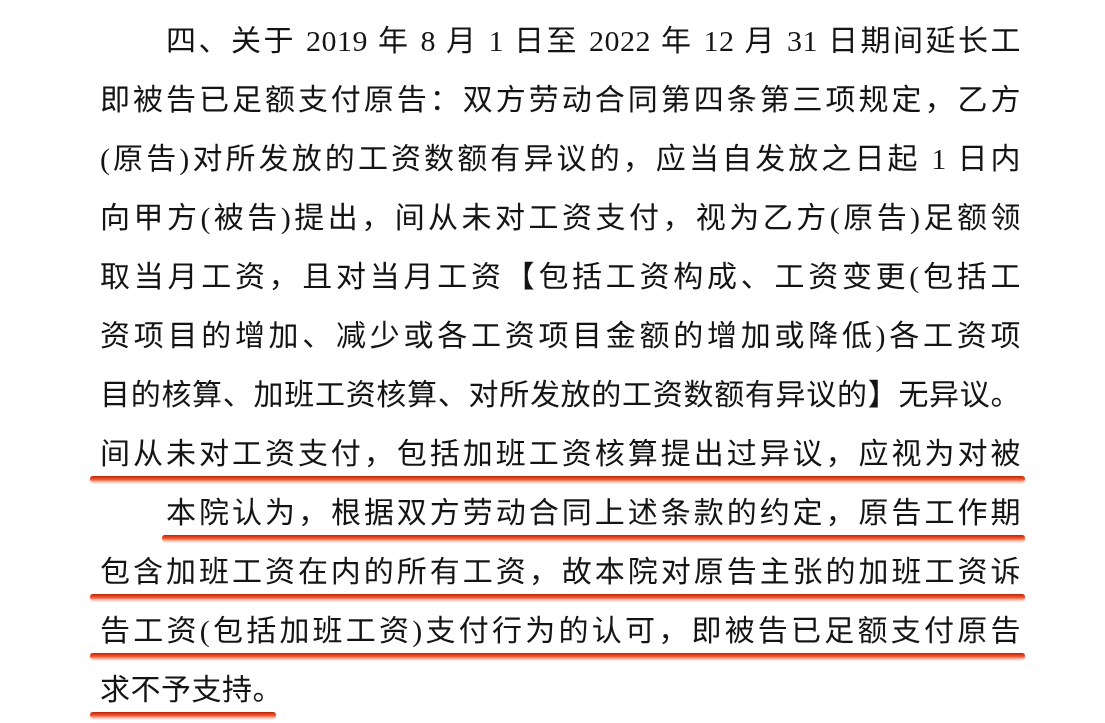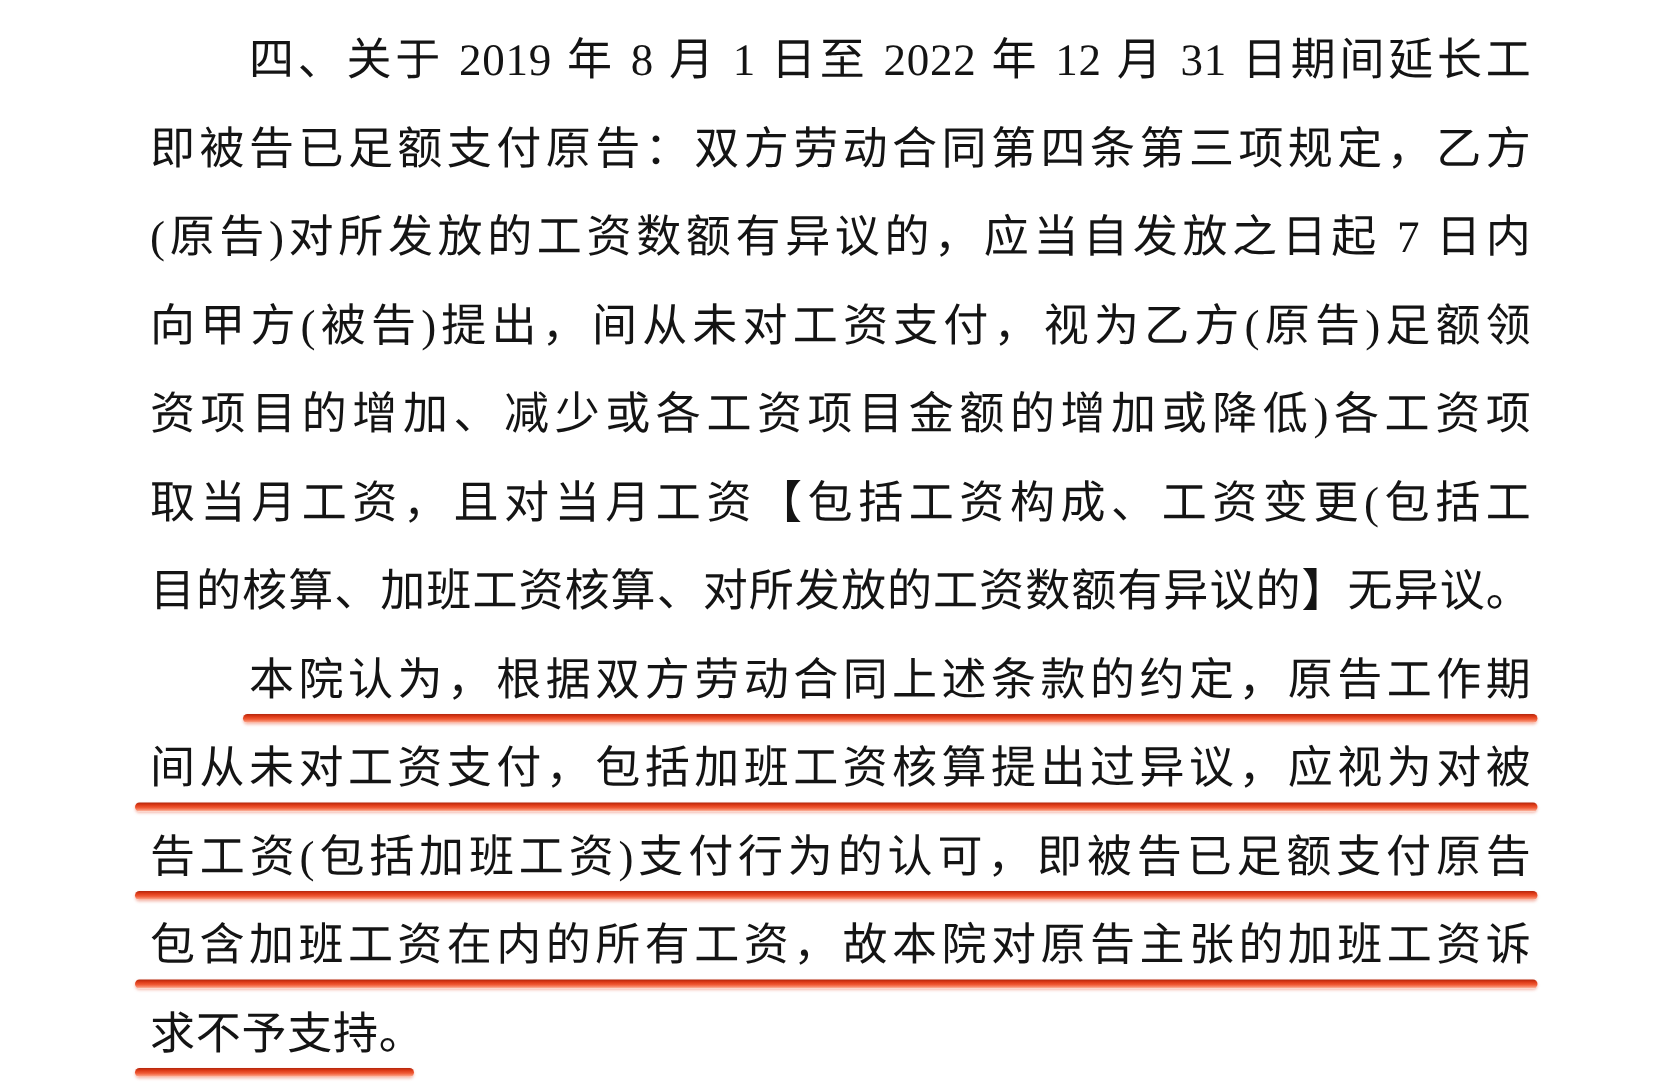--- a/index.html
+++ b/index.html
@@ -57,24 +57,24 @@
   .u-indent { left: 62px;  right: -4px; }
   .u-text   { left: -10px; width: 186px; }
 </style>
 </head>
 <body>
 
 <div class="page">
   <div class="doc">
     <div class="line indent">四、关于 2019 年 8 月 1 日至 2022 年 12 月 31 日期间延长工</div>
     <div class="line">即被告已足额支付原告：双方劳动合同第四条第三项规定，乙方</div>
-    <div class="line">(原告)对所发放的工资数额有异议的，应当自发放之日起 7 日内</div>
+    <div class="line">(原告)对所发放的工资数额有异议的，应当自发放之日起 1 日内</div>
     <div class="line">向甲方(被告)提出，间从未对工资支付，视为乙方(原告)足额领</div>
+    <div class="line">取当月工资，且对当月工资【包括工资构成、工资变更(包括工</div>
     <div class="line">资项目的增加、减少或各工资项目金额的增加或降低)各工资项</div>
-    <div class="line">取当月工资，且对当月工资【包括工资构成、工资变更(包括工</div>
     <div class="line">目的核算、加班工资核算、对所发放的工资数额有异议的】无异议。</div>
+    <div class="line">间从未对工资支付，包括加班工资核算提出过异议，应视为对被<span class="underline u-full"></span></div>
     <div class="line indent">本院认为，根据双方劳动合同上述条款的约定，原告工作期<span class="underline u-indent"></span></div>
-    <div class="line">间从未对工资支付，包括加班工资核算提出过异议，应视为对被<span class="underline u-full"></span></div>
+    <div class="line">包含加班工资在内的所有工资，故本院对原告主张的加班工资诉<span class="underline u-full"></span></div>
     <div class="line">告工资(包括加班工资)支付行为的认可，即被告已足额支付原告<span class="underline u-full"></span></div>
-    <div class="line">包含加班工资在内的所有工资，故本院对原告主张的加班工资诉<span class="underline u-full"></span></div>
     <div class="line last">求不予支持。<span class="underline u-text"></span></div>
   </div>
 </div>
 
 </body></html>

